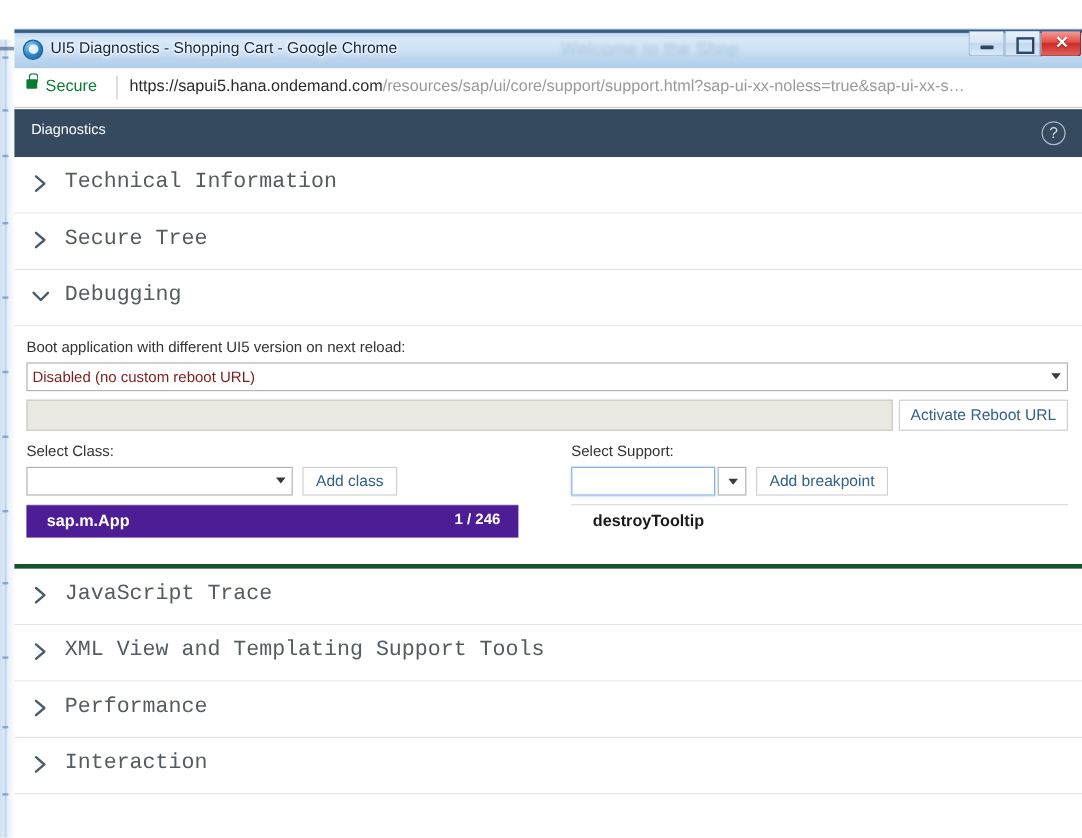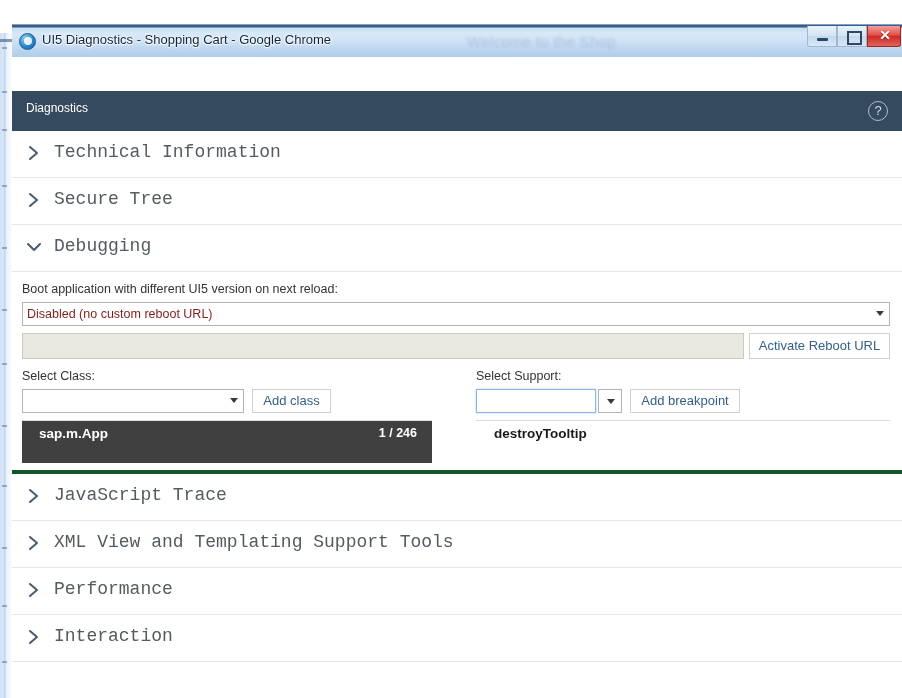--- a/index.html
+++ b/index.html
@@ -291,21 +291,21 @@
     text-align: center; line-height: 22px; cursor: pointer;
   }
 
   
   #class-list {
     position: absolute; left: 10px; top: 148px;
     width: 410px; border-top: 1px solid #dddddd;
   }
   #class-row {
     position: relative;
-    height: 42px; background: #404040; color: #ffffff;
+    height: 27px; background: #4c1d95; color: #ffffff;
     cursor: pointer;
   }
   #class-row .name {
     position: absolute; left: 17px; top: 5px;
     font-size: 13.5px; font-weight: bold;
   }
   #class-row .count {
     position: absolute; right: 15px; top: 5px;
     font-size: 12.5px; font-weight: bold;
   }
@@ -351,20 +351,26 @@
       <div id="tb-icon"></div>
       <div id="tb-title">UI5 Diagnostics - Shopping Cart - Google Chrome</div>
 
       <div class="winbtn" id="btn-min"></div>
       <div class="winbtn" id="btn-max"></div>
       <div class="winbtn" id="btn-close">
         <span class="x">✕</span>
       </div>
     </div>
 
+    <div id="addressbar">
+      <div id="lock"></div>
+      <div id="secure-label">Secure</div>
+      <div id="omni-sep"></div>
+      <div id="url"><span class="origin">https://sapui5.hana.ondemand.com</span><span>/resources/sap/ui/core/support/support.html?sap-ui-xx-noless=true&amp;sap-ui-xx-s…</span></div>
+    </div>
 
     <div id="app">
 
       <div id="app-header">
         <div id="app-title">Diagnostics</div>
         <div id="help-icon">?</div>
       </div>
 
       <div class="section-head">
         <span class="chev">

